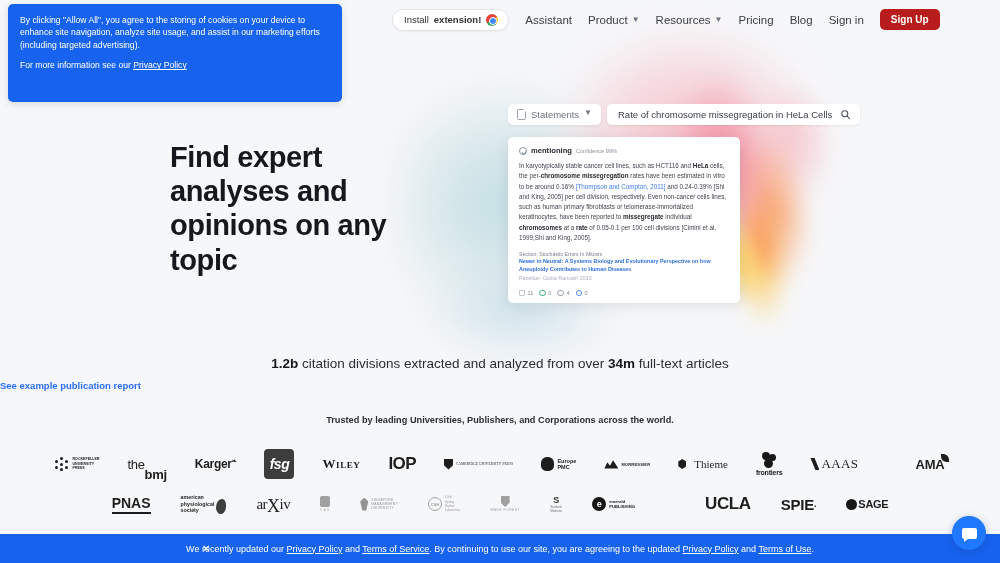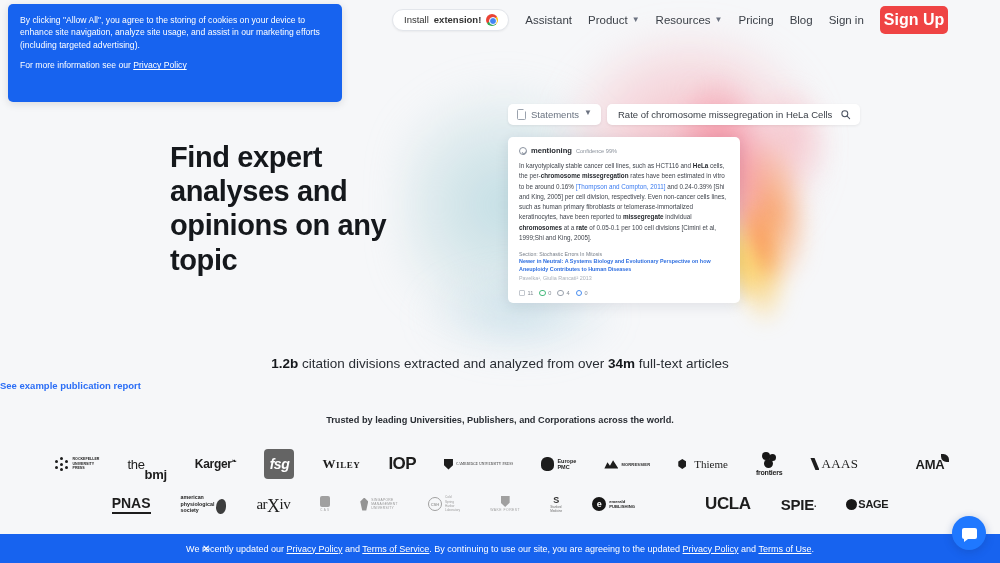--- a/index.html
+++ b/index.html
@@ -78,22 +78,22 @@
   .chrome-glyph::after {
     content: ""; position: absolute; left: 3px; top: 3px; width: 6px; height: 6px;
     border-radius: 50%; background: #4285f4; border: 1.2px solid #fff;
   }
   .nav-link {
     font-size: 11.5px; color: #3c4148; display: flex; align-items: center; gap: 4px;
     white-space: nowrap;
   }
   .caret { font-size: 8px; color: #6b7280; line-height: 1; }
   .signup-btn {
-    background: #ef4444; color: #fff; font-size: 16px; font-weight: 700;
-    padding: 5px 4px; border-radius: 5px; white-space: nowrap;
+    background: #b91c1c; color: #fff; font-size: 10px; font-weight: 700;
+    padding: 5px 11px; border-radius: 5px; white-space: nowrap;
   }
 
   
   .cookie-banner {
     position: absolute; left: 8px; top: 4px; width: 334px; min-height: 98px;
     background: #1763ef; color: #fff; border-radius: 5px;
     padding: 10px 12px 11px 12px; z-index: 60;
     box-shadow: 0 2px 8px rgba(0,0,0,0.12);
   }
   .cookie-text { font-size: 8.6px; line-height: 1.45; }
@@ -184,21 +184,21 @@
     color: #1b1d20; filter: grayscale(1);
   }
   .lg-rock { display:flex; align-items:center; gap:3px; }
   .rock-mark { width: 14px; height: 14px; position: relative; }
   .rock-mark i { position:absolute; width:3px; height:3px; background:#1b1d20; border-radius:50%; }
   .rock-txt { font-size: 3.6px; line-height: 1.25; color:#1b1d20; font-weight:700; text-transform: uppercase; }
   .lg-bmj { font-size: 13px; letter-spacing:-0.3px; }
   .lg-bmj b { font-weight: 700; margin-top: 20px; }
   .lg-karger { font-size: 12px; font-weight: 700; letter-spacing:-0.3px; position: relative; }
   .lg-karger sup { font-size: 6px; position: relative; top: -4px; }
-  .lg-fsg { width: 30px; height: 30px; background: #15803d; color:#fff; border-radius: 4px; display:flex; align-items:center; justify-content:center; font-size:14px; font-weight:800; font-style: italic; letter-spacing:-0.5px; }
+  .lg-fsg { width: 30px; height: 30px; background: #b91c1c; color:#fff; border-radius: 4px; display:flex; align-items:center; justify-content:center; font-size:14px; font-weight:800; font-style: italic; letter-spacing:-0.5px; }
   .lg-wiley { font-family: "Liberation Serif", serif; font-size: 13px; letter-spacing: 0.6px; font-variant: small-caps; font-weight:700; }
   .lg-iop { font-size: 17px; font-weight: 800; letter-spacing: -0.6px; }
   .lg-cam { display:flex; align-items:center; gap:3px; }
   .cam-shield { width:9px; height:11px; background:#1b1d20; clip-path: polygon(0 0,100% 0,100% 62%,50% 100%,0 62%); }
   .cam-txt { font-size:3.4px; font-family:"Liberation Serif", serif; line-height:1.3; letter-spacing:0.2px; text-transform: uppercase; }
   .lg-epmc { display:flex; align-items:center; gap:3px; }
   .epmc-mark { width:13px; height:14px; background:#1b1d20; border-radius: 45% 45% 40% 40%; }
   .epmc-txt { font-size:5.5px; font-weight:800; line-height:1.15; }
   .lg-morph { display:flex; align-items:center; gap:3px; }
   .morph-mark { width:14px; height:9px; background:#1b1d20; clip-path: polygon(0 100%, 22% 30%, 40% 70%, 62% 8%, 100% 100%); }

